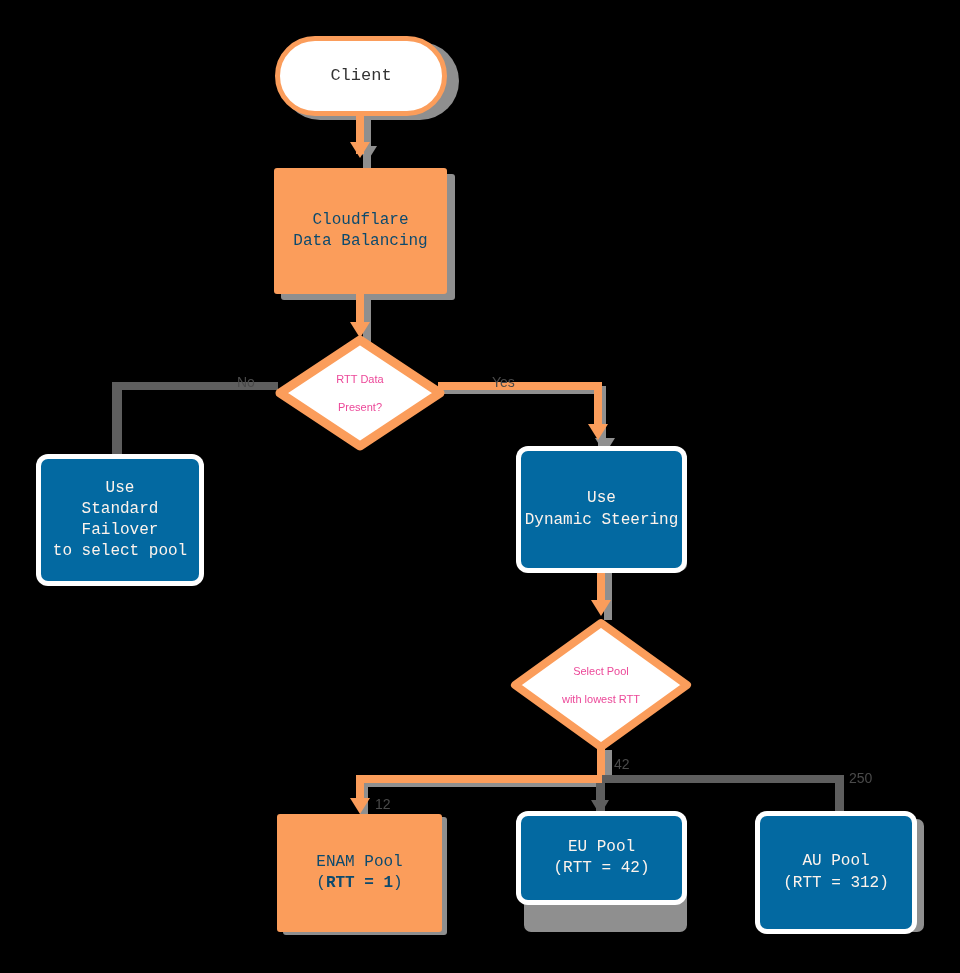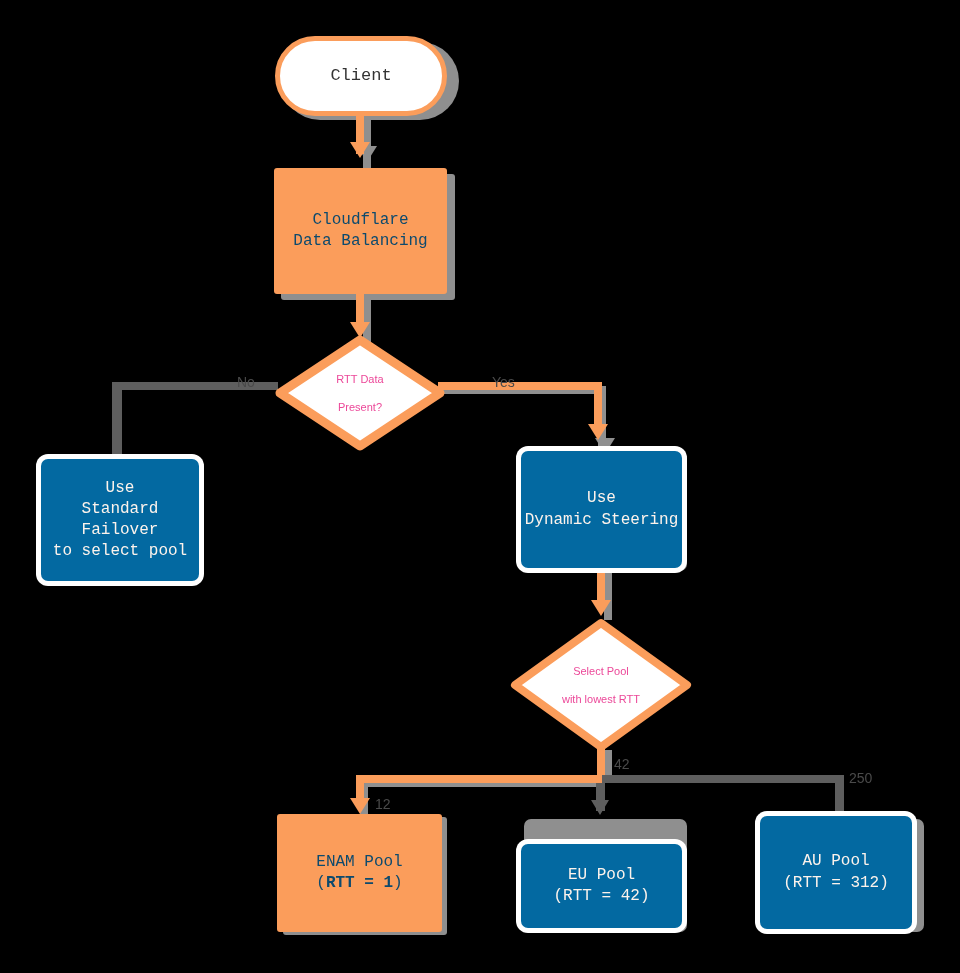--- a/index.html
+++ b/index.html
@@ -233,21 +233,21 @@
 
   <div class="shadow" style="left:283px; top:817px; width:164px; height:118px; border-radius:3px;"></div>
   <div class="node box-square" style="left:277px; top:814px; width:165px; height:118px;">
     <div>
       <span class="node-line">ENAM Pool</span>
       <span class="node-line"><span>(</span><span class="bold">RTT = 1</span><span>)</span></span>
     </div>
   </div>
 
   <div class="shadow" style="left:524px; top:819px; width:163px; height:113px; border-radius:7px;"></div>
-  <div class="node box" style="left:521px; top:816px; width:161px; height:84px;margin-top:28px;">
+  <div class="node box" style="left:521px; top:816px; width:161px; height:84px;">
     <div>
       <span class="node-line">EU Pool</span>
       <span class="node-line">(RTT = 42)</span>
     </div>
   </div>
 
   <div class="shadow" style="left:763px; top:819px; width:161px; height:113px; border-radius:7px;"></div>
   <div class="node box" style="left:760px; top:816px; width:152px; height:113px;">
     <div>
       <span class="node-line">AU Pool</span>

